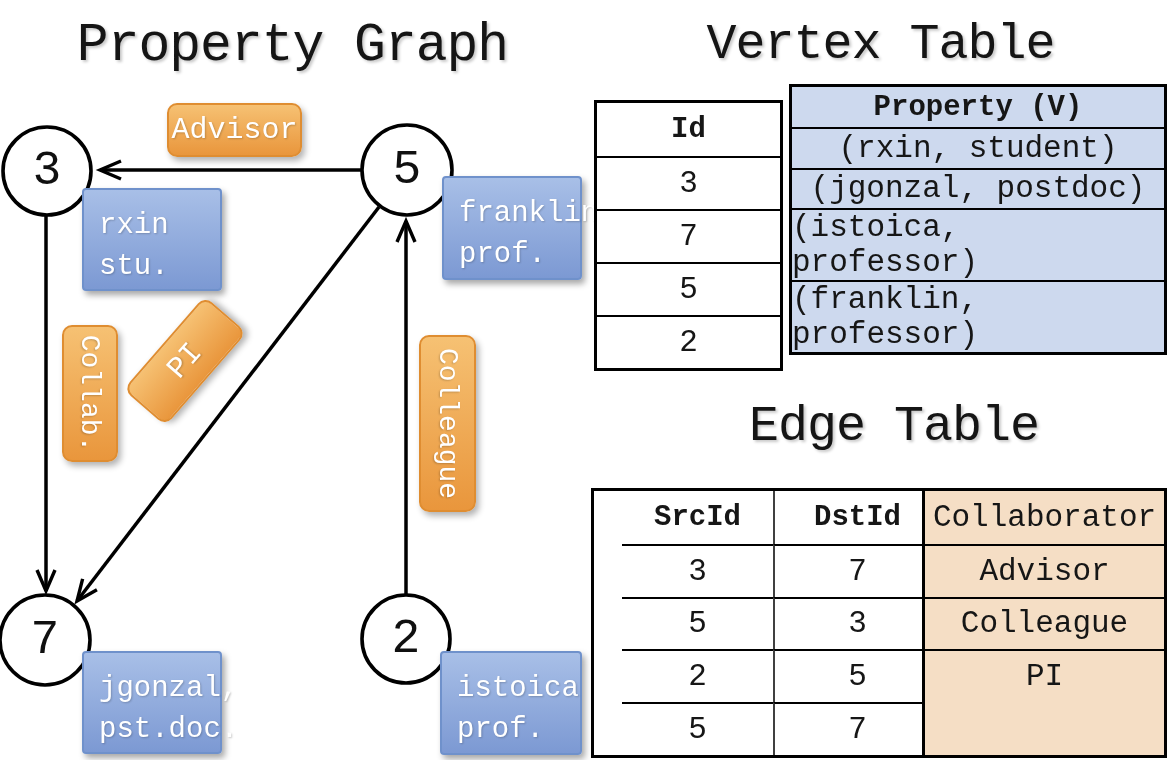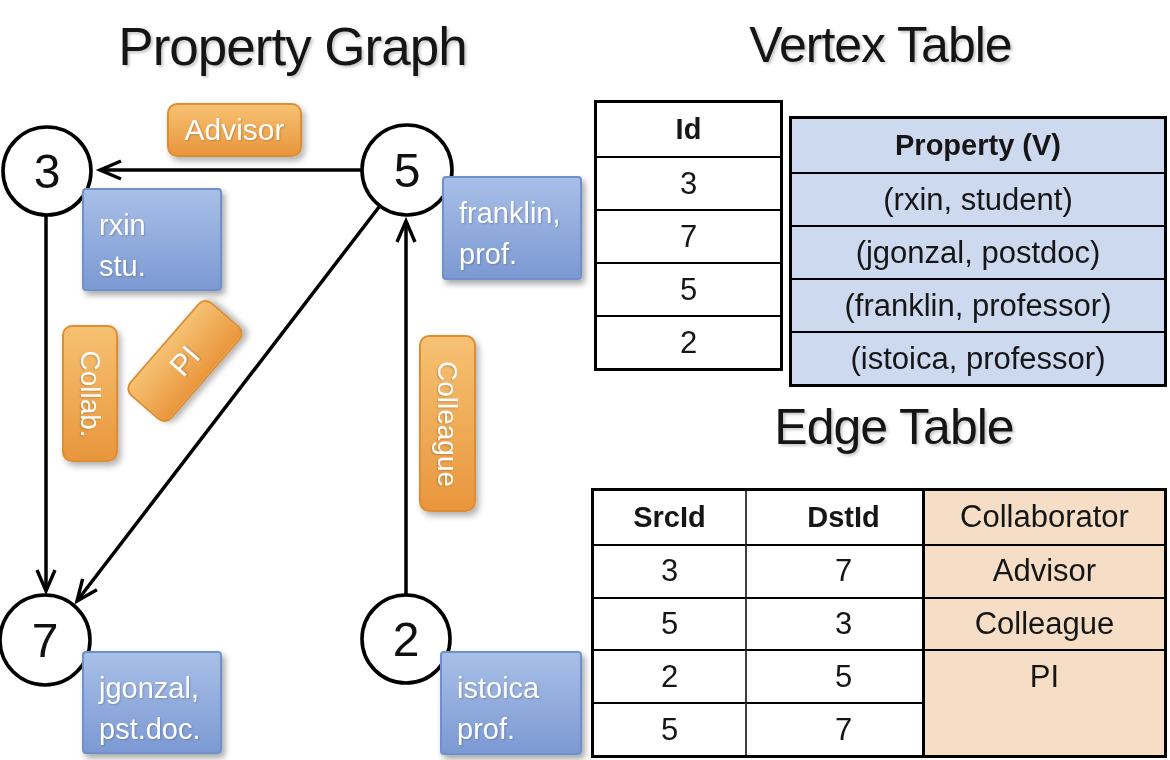--- a/index.html
+++ b/index.html
@@ -1,18 +1,18 @@
 <!DOCTYPE html>
 <html><head>
 <meta charset="utf-8">
 <style>
   html,body{margin:0;padding:0;background:#fff;}
   #canvas{
     position:relative;width:1170px;height:760px;background:#ffffff;overflow:hidden;
-    font-family:Liberation Sans, sans-serif;color:#111;
+    font-family:Liberation Mono, monospace;color:#111;
   }
   .big-title{
     position:absolute;text-align:center;font-size:53px;font-weight:400;
     letter-spacing:-1px;color:#151515;text-shadow:2px 2px 3px rgba(0,0,0,0.22);
     white-space:nowrap;
   }
   
   #graph-svg{position:absolute;left:0;top:0;}
   .node-num{
     position:absolute;width:90px;height:90px;display:flex;align-items:center;justify-content:center;
@@ -115,31 +115,31 @@
   <div class="big-title" style="left:594px;top:16px;width:573px;font-size:50px;">Vertex Table</div>
 
   <div class="tcol" style="left:594px;top:100px;width:189px;height:271px;">
     <div class="hdr">Id</div>
     <div>3</div>
     <div>7</div>
     <div>5</div>
     <div>2</div>
   </div>
 
-  <div class="tcol fill-blue" style="left:789px;top:116px;width:378px;height:271px;">
+  <div class="tcol fill-blue" style="left:789px;top:84px;width:378px;height:271px;">
     <div class="hdr">Property (V)</div>
     <div>(rxin, student)</div>
     <div>(jgonzal, postdoc)</div>
+    <div>(istoica, professor)</div>
     <div>(franklin, professor)</div>
-    <div>(istoica, professor)</div>
   </div>
 
   <div class="big-title" style="left:606px;top:398px;width:576px;font-size:50px;">Edge Table</div>
 
-  <div class="tcol two-col" style="left:591px;top:488px;width:352px;height:270px;">
+  <div class="tcol two-col" style="left:591px;top:488px;width:352px;height:270px;padding-left:28px;">
     <div class="hdr">SrcId</div>
     <div class="hdr">DstId</div>
     <div>3</div>
     <div>7</div>
     <div>5</div>
     <div>3</div>
     <div>2</div>
     <div>5</div>
     <div>5</div>
     <div>7</div>

